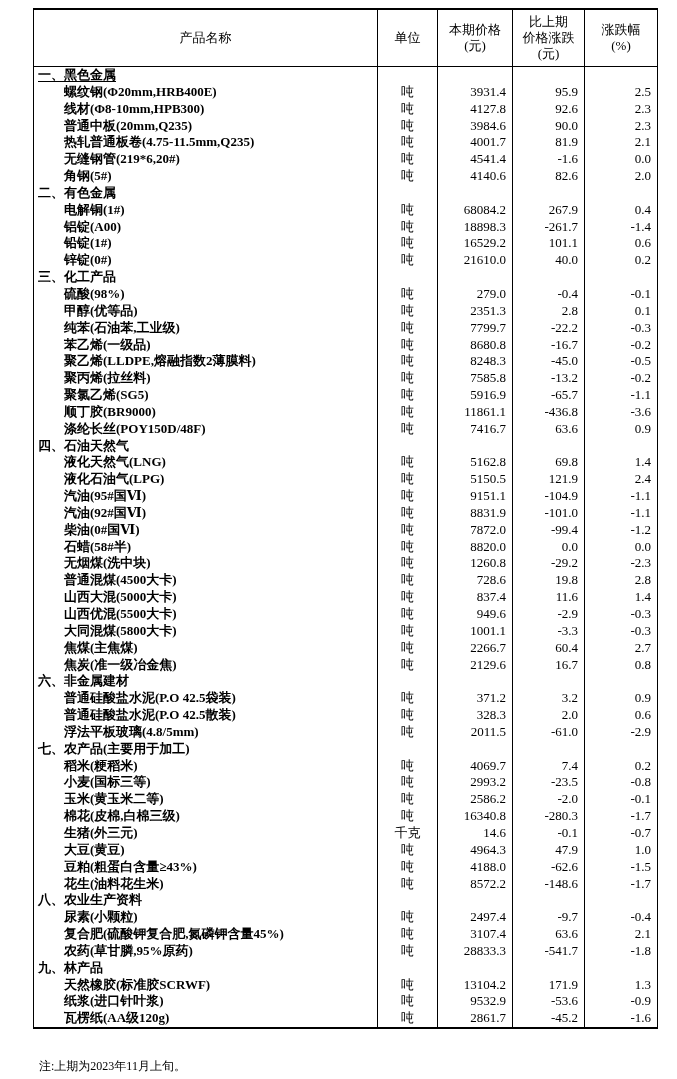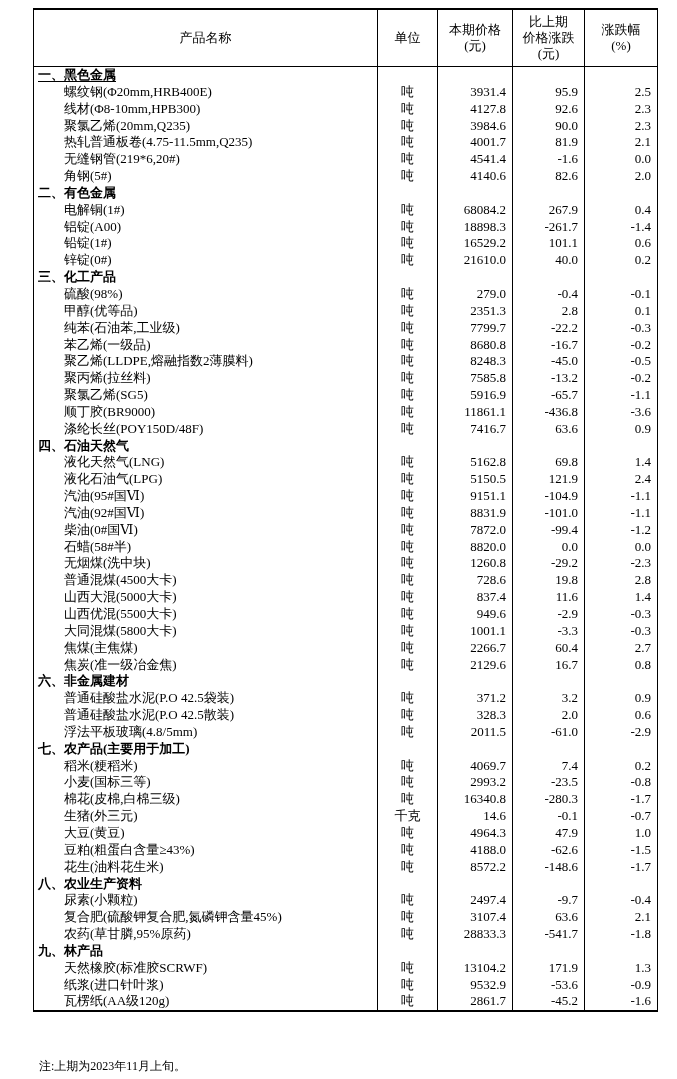--- a/index.html
+++ b/index.html
@@ -45,21 +45,21 @@
   tbody td {
     font-size: 13px;
     height: 16.85px;
     line-height: 16.85px;
     padding: 0;
     border-left: 1px solid #000;
     white-space: nowrap;
     overflow: hidden;
     vertical-align: middle;
   }
-  tbody td:first-child { border-left: none; }
+  tbody td:first-child { border-left: none; font-weight: bold; }
   tbody tr.item td.name { padding-left: 30px; text-align: left; }
   tbody tr.category td.name { padding-left: 4px; font-weight: bold; }
   tbody td.unit { text-align: center; }
   tbody td.num { text-align: right; padding-right: 6px; }
   span.u { text-decoration: underline; text-underline-offset: 2px; }
   .note {
     position: absolute;
     left: 39px;
     top: 1058px;
     font-size: 12px;
@@ -107,21 +107,21 @@
           <td class="num">2.5</td>
         </tr>
         <tr class="item">
           <td class="name">线材(Φ8-10mm,HPB300)</td>
           <td class="unit">吨</td>
           <td class="num">4127.8</td>
           <td class="num">92.6</td>
           <td class="num">2.3</td>
         </tr>
         <tr class="item">
-          <td class="name">聚氯乙烯(20mm,Q235)</td>
+          <td class="name">普通中板(20mm,Q235)</td>
           <td class="unit">吨</td>
           <td class="num">3984.6</td>
           <td class="num">90.0</td>
           <td class="num">2.3</td>
         </tr>
         <tr class="item">
           <td class="name">热轧普通板卷(4.75-11.5mm,Q235)</td>
           <td class="unit">吨</td>
           <td class="num">4001.7</td>
           <td class="num">81.9</td>
@@ -385,20 +385,27 @@
           <td class="num">4069.7</td>
           <td class="num">7.4</td>
           <td class="num">0.2</td>
         </tr>
         <tr class="item">
           <td class="name">小麦(国标三等)</td>
           <td class="unit">吨</td>
           <td class="num">2993.2</td>
           <td class="num">-23.5</td>
           <td class="num">-0.8</td>
+        </tr>
+        <tr class="item">
+          <td class="name">玉米(黄玉米二等)</td>
+          <td class="unit">吨</td>
+          <td class="num">2586.2</td>
+          <td class="num">-2.0</td>
+          <td class="num">-0.1</td>
         </tr>
         <tr class="item">
           <td class="name">棉花(皮棉,白棉三级)</td>
           <td class="unit">吨</td>
           <td class="num">16340.8</td>
           <td class="num">-280.3</td>
           <td class="num">-1.7</td>
         </tr>
         <tr class="item">
           <td class="name">生猪(外三元)</td>

